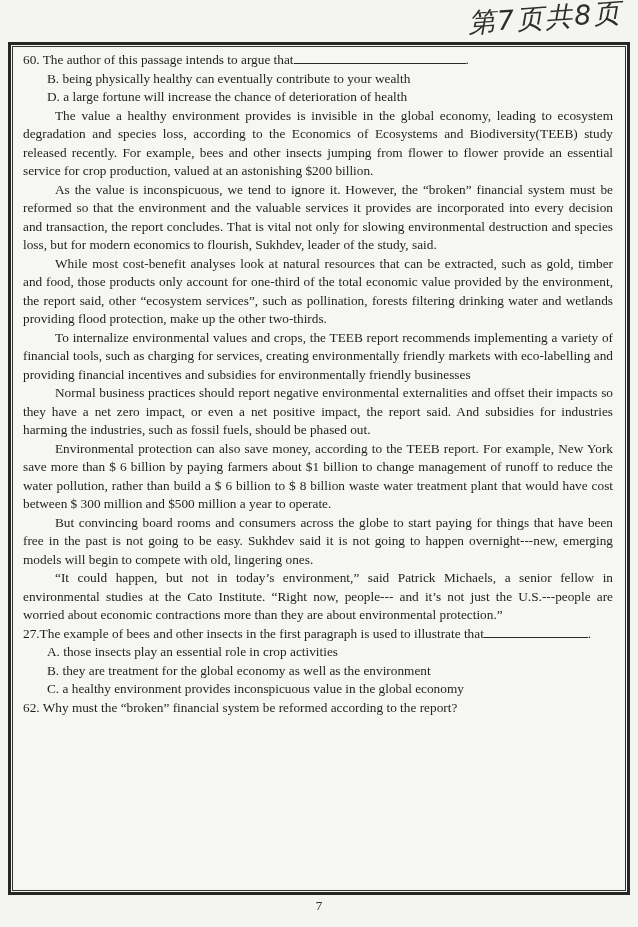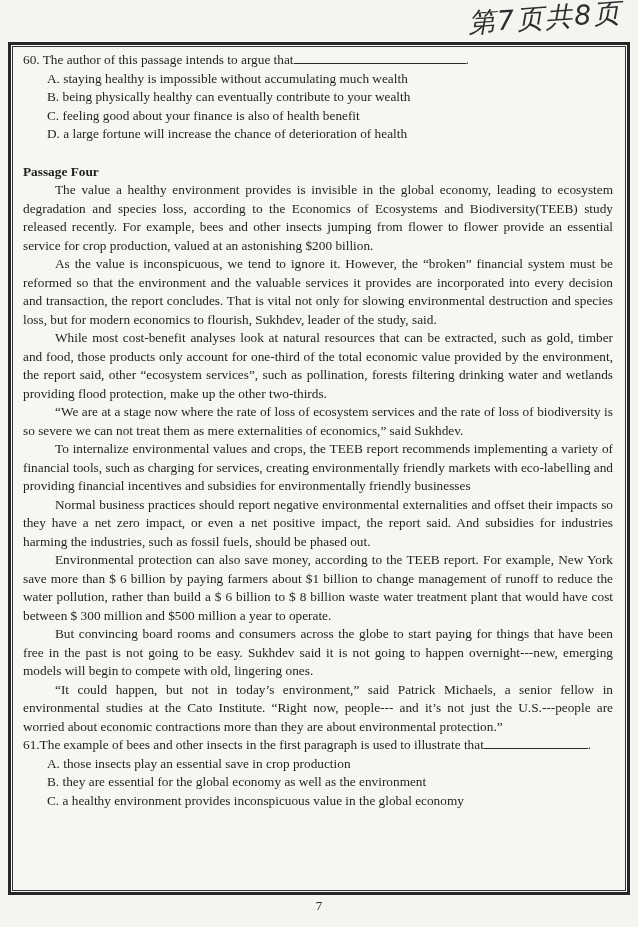--- a/index.html
+++ b/index.html
@@ -83,38 +83,35 @@
 </style>
 </head>
 <body>
 
 <div class="handwritten-note">第7页共8页</div>
 
 <div class="exam-box-outer">
   <div class="exam-box-inner">
 
     <div class="qline"><span>60. The author of this passage intends to argue that</span><span class="blank blank-60"></span><span>.</span></div>
-    <div class="option">A. staying healthy is impossible without accumulating much wealth</div>
     <div class="option">B. being physically healthy can eventually contribute to your wealth</div>
-    <div class="option">C. feeling good about your finance is also of health benefit</div>
     <div class="option">D. a large fortune will increase the chance of deterioration of health</div>
 
-    <div class="passage-title">Passage Four</div>
     <p class="para">The value a healthy environment provides is invisible in the global economy, leading to ecosystem degradation and species loss, according to the Economics of Ecosystems and Biodiversity(TEEB) study released recently. For example, bees and other insects jumping from flower to flower provide an essential service for crop production, valued at an astonishing $200 billion.</p>
     <p class="para">As the value is inconspicuous, we tend to ignore it. However, the “broken” financial system must be reformed so that the environment and the valuable services it provides are incorporated into every decision and transaction, the report concludes. That is vital not only for slowing environmental destruction and species loss, but for modern economics to flourish, Sukhdev, leader of the study, said.</p>
     <p class="para">While most cost-benefit analyses look at natural resources that can be extracted, such as gold, timber and food, those products only account for one-third of the total economic value provided by the environment, the report said, other “ecosystem services”, such as pollination, forests filtering drinking water and wetlands providing flood protection, make up the other two-thirds.</p>
-    <p class="para">“We are at a stage now where the rate of loss of ecosystem services and the rate of loss of biodiversity is so severe we can not treat them as mere externalities of economics,” said Sukhdev.</p>
     <p class="para">To internalize environmental values and crops, the TEEB report recommends implementing a variety of financial tools, such as charging for services, creating environmentally friendly markets with eco-labelling and providing financial incentives and subsidies for environmentally friendly businesses</p>
     <p class="para">Normal business practices should report negative environmental externalities and offset their impacts so they have a net zero impact, or even a net positive impact, the report said. And subsidies for industries harming the industries, such as fossil fuels, should be phased out.</p>
     <p class="para">Environmental protection can also save money, according to the TEEB report. For example, New York save more than $ 6 billion by paying farmers about $1 billion to change management of runoff to reduce the water pollution, rather than build a $ 6 billion to $ 8 billion waste water treatment plant that would have cost between $ 300 million and $500 million a year to operate.</p>
     <p class="para">But convincing board rooms and consumers across the globe to start paying for things that have been free in the past is not going to be easy. Sukhdev said it is not going to happen overnight---new, emerging models will begin to compete with old, lingering ones.</p>
     <p class="para">“It could happen, but not in today’s environment,” said Patrick Michaels, a senior fellow in environmental studies at the Cato Institute. “Right now, people--- and it’s not just the U.S.---people are worried about economic contractions more than they are about environmental protection.”</p>
 
-    <div class="qline"><span>61.The example of bees and other insects in the first paragraph is used to illustrate that</span><span class="blank blank-61"></span><span>.</span></div>
-    <div class="option">A. those insects play an essential save in crop production</div>
-    <div class="option">B. they are essential for the global economy as well as the environment</div>
+    <div class="qline"><span>27.The example of bees and other insects in the first paragraph is used to illustrate that</span><span class="blank blank-61"></span><span>.</span></div>
+    <div class="option">A. those insects play an essential role in crop activities</div>
+    <div class="option">B. they are treatment for the global economy as well as the environment</div>
     <div class="option">C. a healthy environment provides inconspicuous value in the global economy</div>
 
+    <div class="qline">62. Why must the “broken” financial system be reformed according to the report?</div>
 
   </div>
 </div>
 
 <div class="page-footer">7</div>
 
 </body></html>

